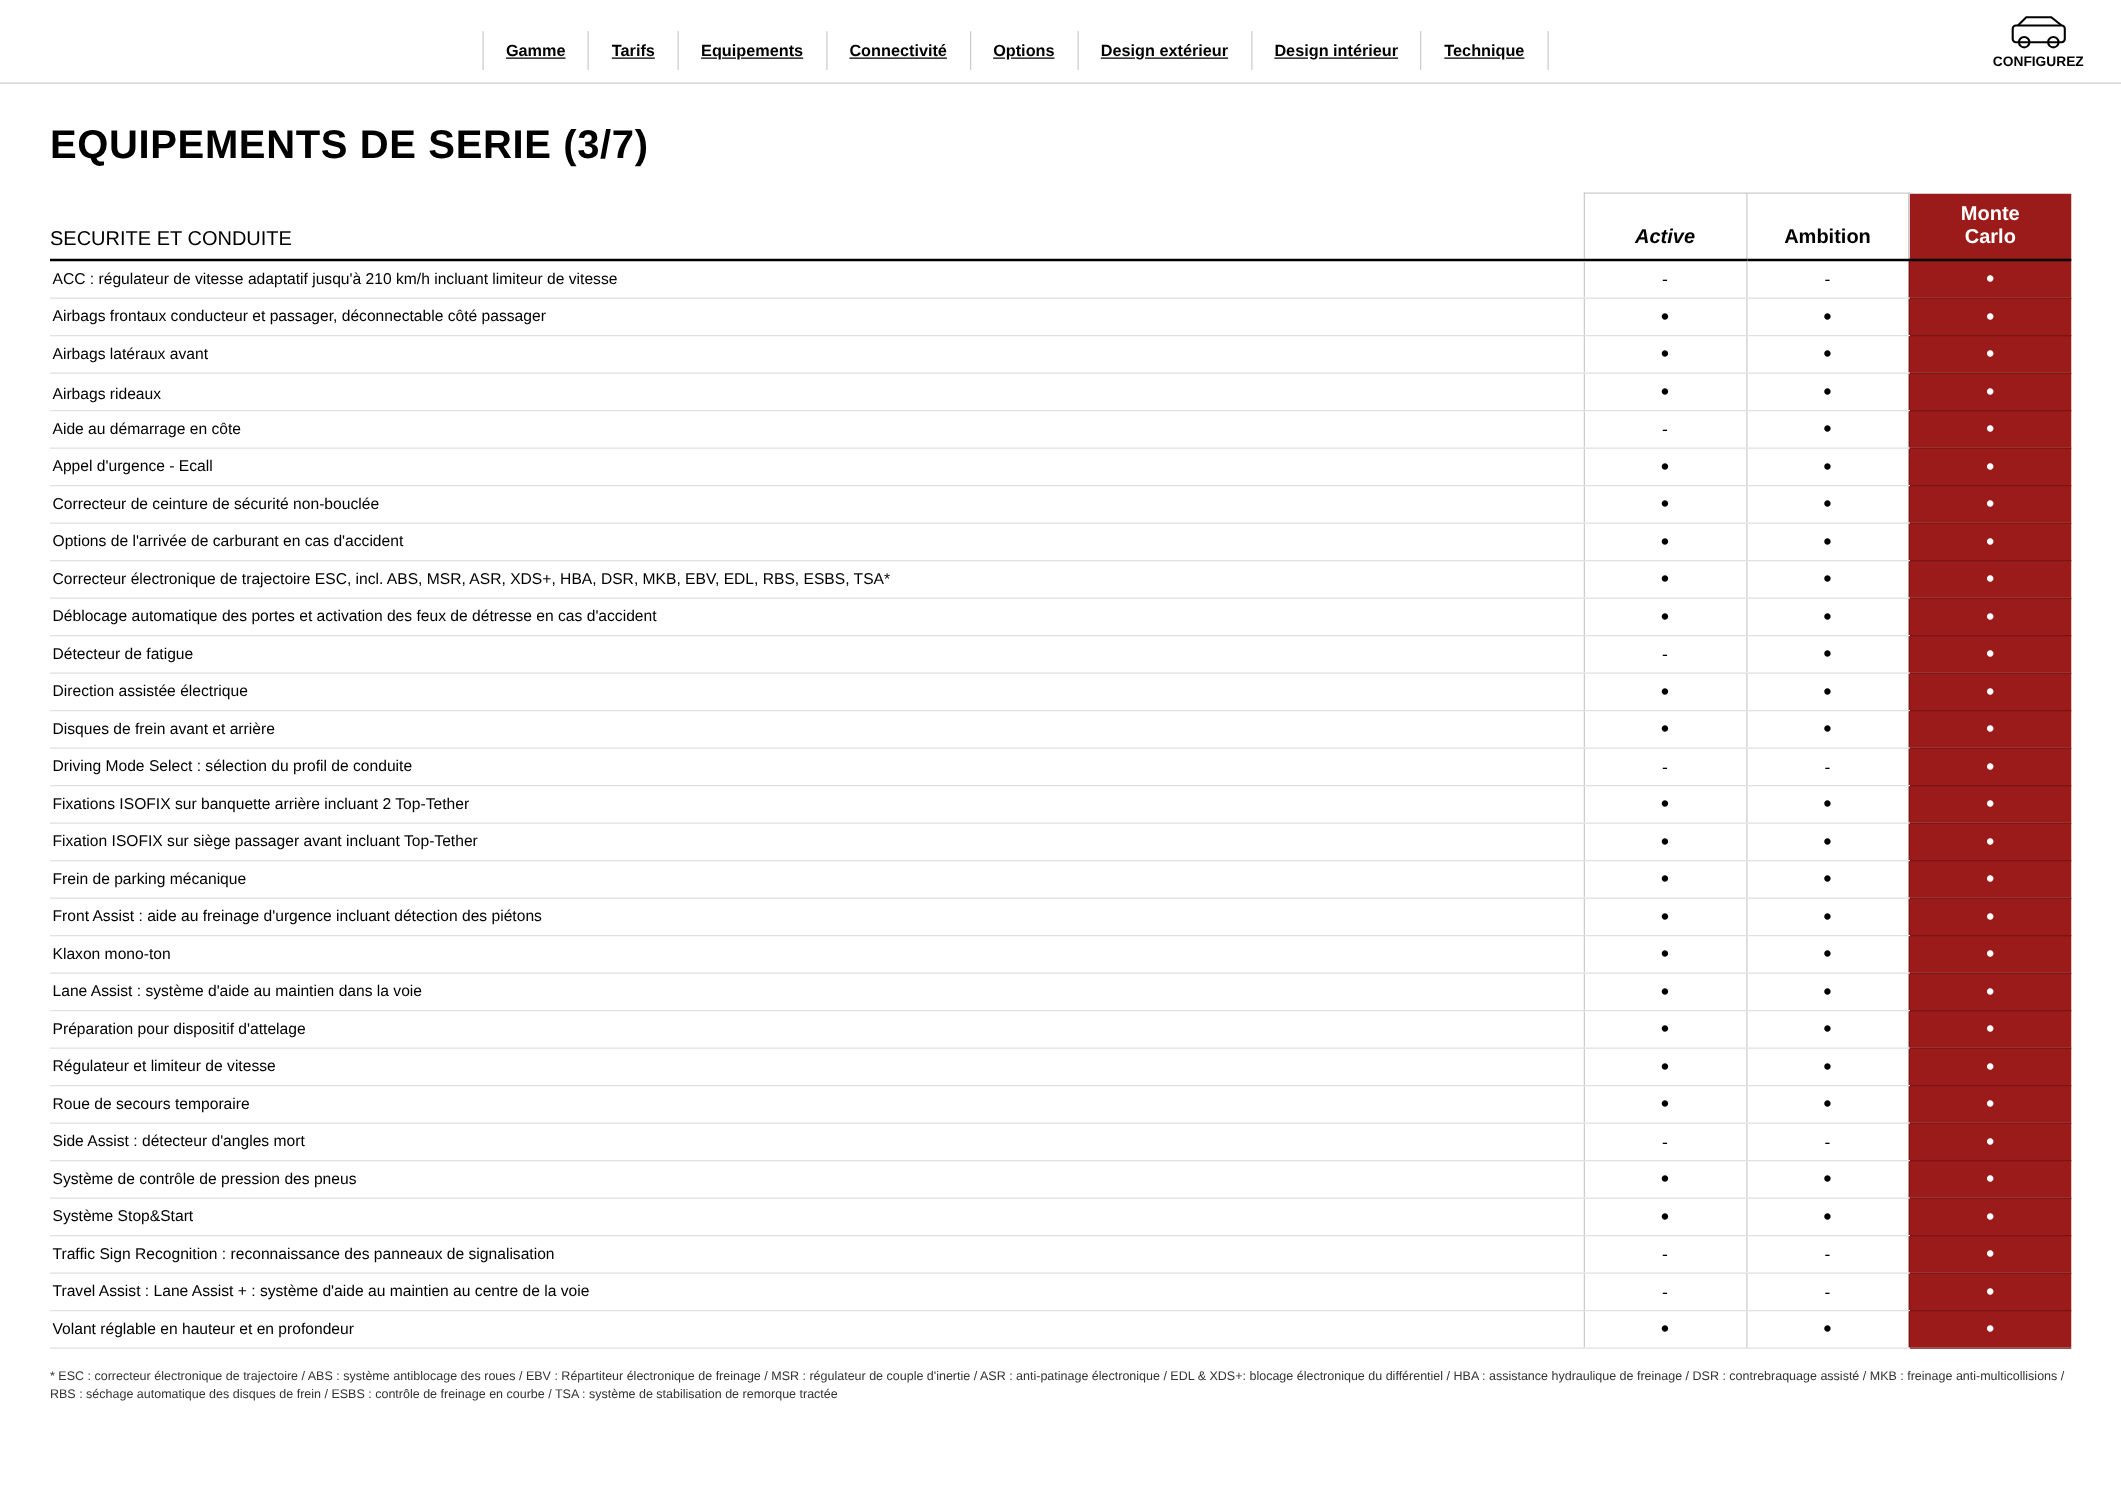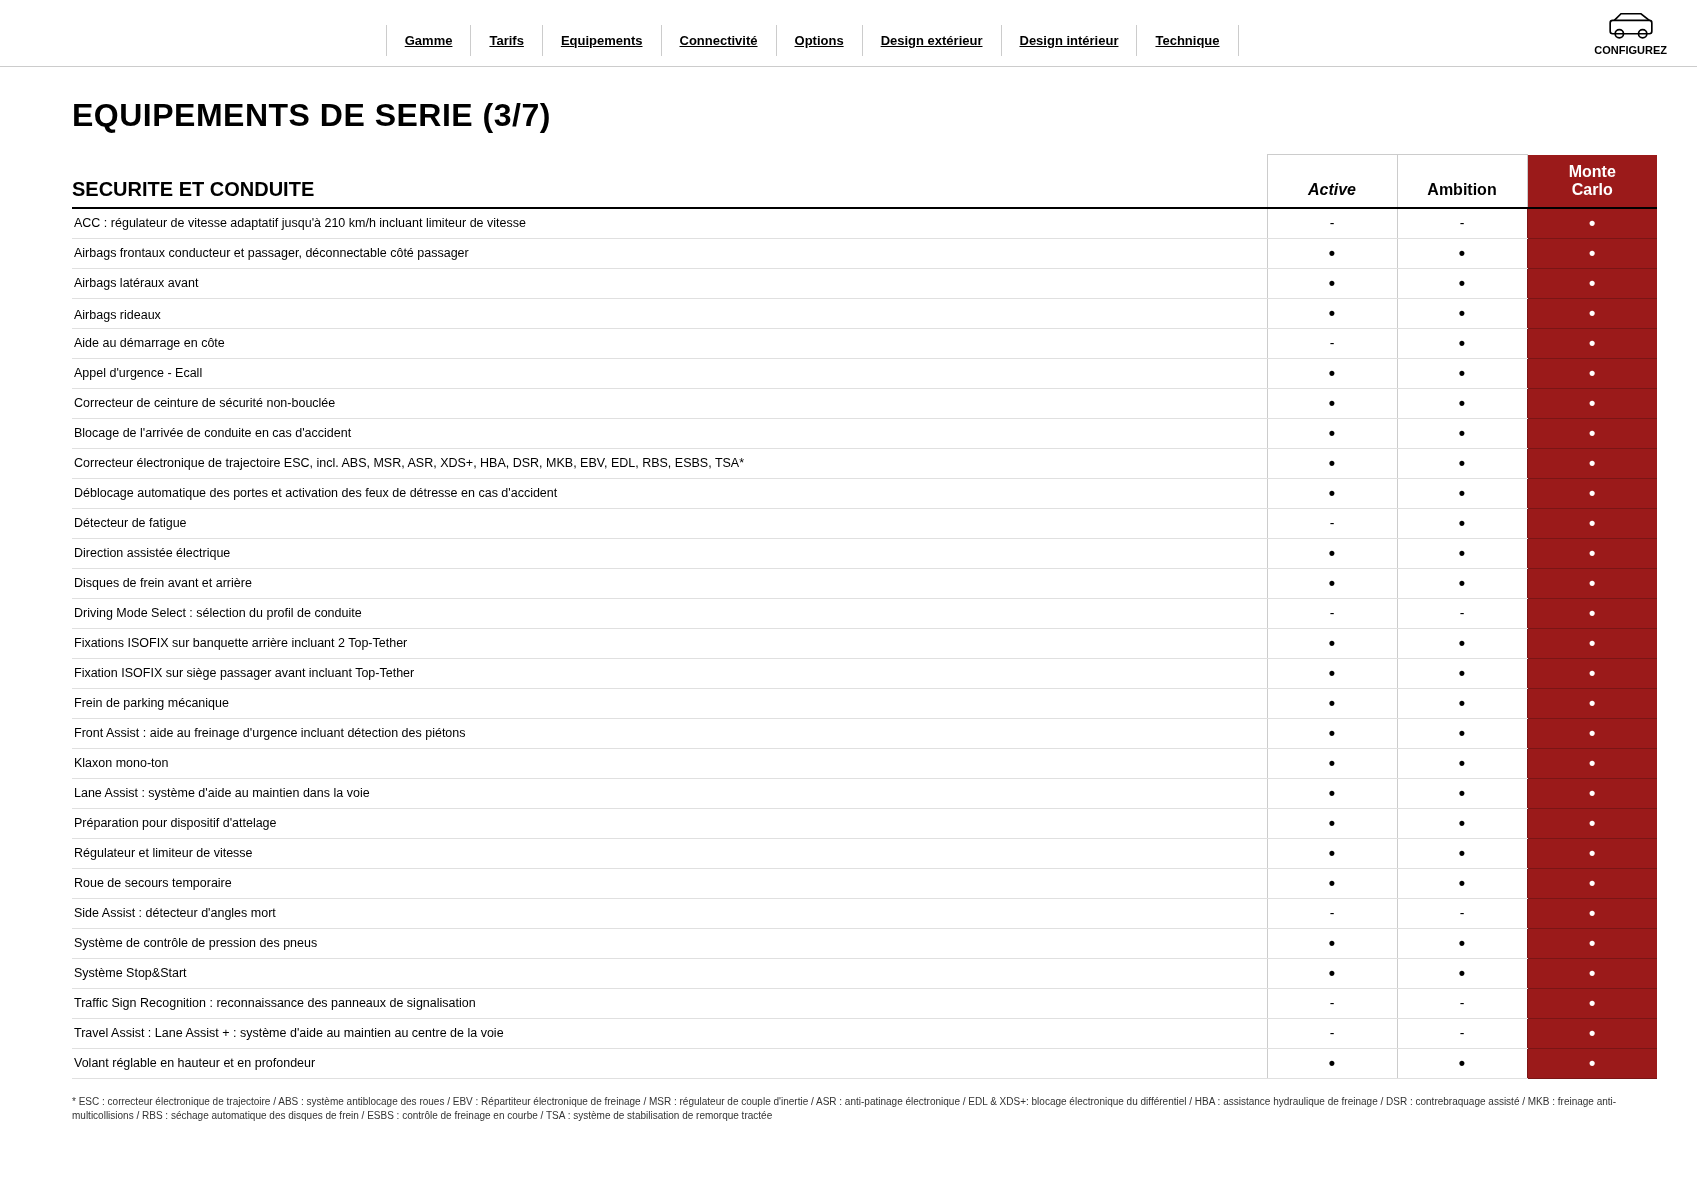--- a/index.html
+++ b/index.html
@@ -47,21 +47,20 @@
     }
     .car-icon {
       width: 50px;
       height: 30px;
       margin-bottom: 4px;
     }
 
     
     .main-content {
       padding: 30px 40px;
-      margin-left: 32px;
     }
 
     .page-title {
       font-size: 32px;
       font-weight: 900;
       margin-bottom: 20px;
       letter-spacing: 0.5px;
     }
 
     table {
@@ -173,21 +172,21 @@
     <span>CONFIGUREZ</span>
   </div>
 </div>
 
 <div class="main-content">
   <div class="page-title">EQUIPEMENTS DE SERIE (3/7)</div>
 
   <table>
     <thead>
       <tr class="section-header-row">
-        <td style="font-weight:700; font-size:20px; padding: 8px 0 6px 0; border-bottom: 2px solid #000;">SECURITE ET CONDUITE</td>
+        <td style="font-weight:400; font-size:16px; padding: 8px 0 6px 0; border-bottom: 2px solid #000;">SECURITE ET CONDUITE</td>
         <td class="col-header-active" style="text-align:center; font-weight:900; font-size:16px; padding:8px 4px; border-top:1px solid #ccc; border-left:1px solid #ccc; border-right:1px solid #ccc; border-bottom: 2px solid #000; width:130px; vertical-align:bottom;">Active</td>
         <td class="col-header-ambition" style="text-align:center; font-weight:900; font-size:16px; padding:8px 4px; border-top:1px solid #ccc; border-left:1px solid #ccc; border-right:1px solid #ccc; border-bottom: 2px solid #000; width:130px; vertical-align:bottom;">Ambition</td>
         <td class="col-header-mc" style="text-align:center; font-weight:900; font-size:16px; padding:8px 4px; background-color:#9b1a1a; color:white; border-bottom: 2px solid #000; width:130px; vertical-align:bottom;">
           <span>Monte</span><br>
           <span>Carlo</span>
         </td>
       </tr>
     </thead>
     <tbody id="equipment-tbody">
     <tr class="data-row">
@@ -226,21 +225,21 @@
           <td class="value-cell" style="text-align: center; width: 130px; border-left: 1px solid rgb(204, 204, 204); border-bottom: 1px solid rgb(224, 224, 224); font-size: 18px; font-weight: bold; padding: 4px;">•</td>
           <td class="value-cell mc" style="text-align: center; width: 130px; background-color: rgb(155, 26, 26); color: white; border-left: 1px solid rgb(122, 21, 21); border-bottom: 1px solid rgb(122, 21, 21); font-size: 18px; font-weight: bold; padding: 4px;">•</td>
         </tr>
         <tr class="data-row">
           <td class="feature-cell" style="padding: 4px 8px 4px 2px; border-bottom: 1px solid rgb(224, 224, 224); font-size: 12.5px; vertical-align: middle;">Correcteur de ceinture de sécurité non-bouclée</td>
           <td class="value-cell" style="text-align: center; width: 130px; border-left: 1px solid rgb(204, 204, 204); border-bottom: 1px solid rgb(224, 224, 224); font-size: 18px; font-weight: bold; padding: 4px;">•</td>
           <td class="value-cell" style="text-align: center; width: 130px; border-left: 1px solid rgb(204, 204, 204); border-bottom: 1px solid rgb(224, 224, 224); font-size: 18px; font-weight: bold; padding: 4px;">•</td>
           <td class="value-cell mc" style="text-align: center; width: 130px; background-color: rgb(155, 26, 26); color: white; border-left: 1px solid rgb(122, 21, 21); border-bottom: 1px solid rgb(122, 21, 21); font-size: 18px; font-weight: bold; padding: 4px;">•</td>
         </tr>
         <tr class="data-row">
-          <td class="feature-cell" style="padding: 4px 8px 4px 2px; border-bottom: 1px solid rgb(224, 224, 224); font-size: 12.5px; vertical-align: middle;">Blocage de l'arrivée de conduite en cas d'accident</td>
+          <td class="feature-cell" style="padding: 4px 8px 4px 2px; border-bottom: 1px solid rgb(224, 224, 224); font-size: 12.5px; vertical-align: middle;">Options de l'arrivée de carburant en cas d'accident</td>
           <td class="value-cell" style="text-align: center; width: 130px; border-left: 1px solid rgb(204, 204, 204); border-bottom: 1px solid rgb(224, 224, 224); font-size: 18px; font-weight: bold; padding: 4px;">•</td>
           <td class="value-cell" style="text-align: center; width: 130px; border-left: 1px solid rgb(204, 204, 204); border-bottom: 1px solid rgb(224, 224, 224); font-size: 18px; font-weight: bold; padding: 4px;">•</td>
           <td class="value-cell mc" style="text-align: center; width: 130px; background-color: rgb(155, 26, 26); color: white; border-left: 1px solid rgb(122, 21, 21); border-bottom: 1px solid rgb(122, 21, 21); font-size: 18px; font-weight: bold; padding: 4px;">•</td>
         </tr>
         <tr class="data-row">
           <td class="feature-cell" style="padding: 4px 8px 4px 2px; border-bottom: 1px solid rgb(224, 224, 224); font-size: 12.5px; vertical-align: middle;">Correcteur électronique de trajectoire ESC, incl. ABS, MSR, ASR, XDS+, HBA, DSR, MKB, EBV, EDL, RBS, ESBS, TSA*</td>
           <td class="value-cell" style="text-align: center; width: 130px; border-left: 1px solid rgb(204, 204, 204); border-bottom: 1px solid rgb(224, 224, 224); font-size: 18px; font-weight: bold; padding: 4px;">•</td>
           <td class="value-cell" style="text-align: center; width: 130px; border-left: 1px solid rgb(204, 204, 204); border-bottom: 1px solid rgb(224, 224, 224); font-size: 18px; font-weight: bold; padding: 4px;">•</td>
           <td class="value-cell mc" style="text-align: center; width: 130px; background-color: rgb(155, 26, 26); color: white; border-left: 1px solid rgb(122, 21, 21); border-bottom: 1px solid rgb(122, 21, 21); font-size: 18px; font-weight: bold; padding: 4px;">•</td>
         </tr>

